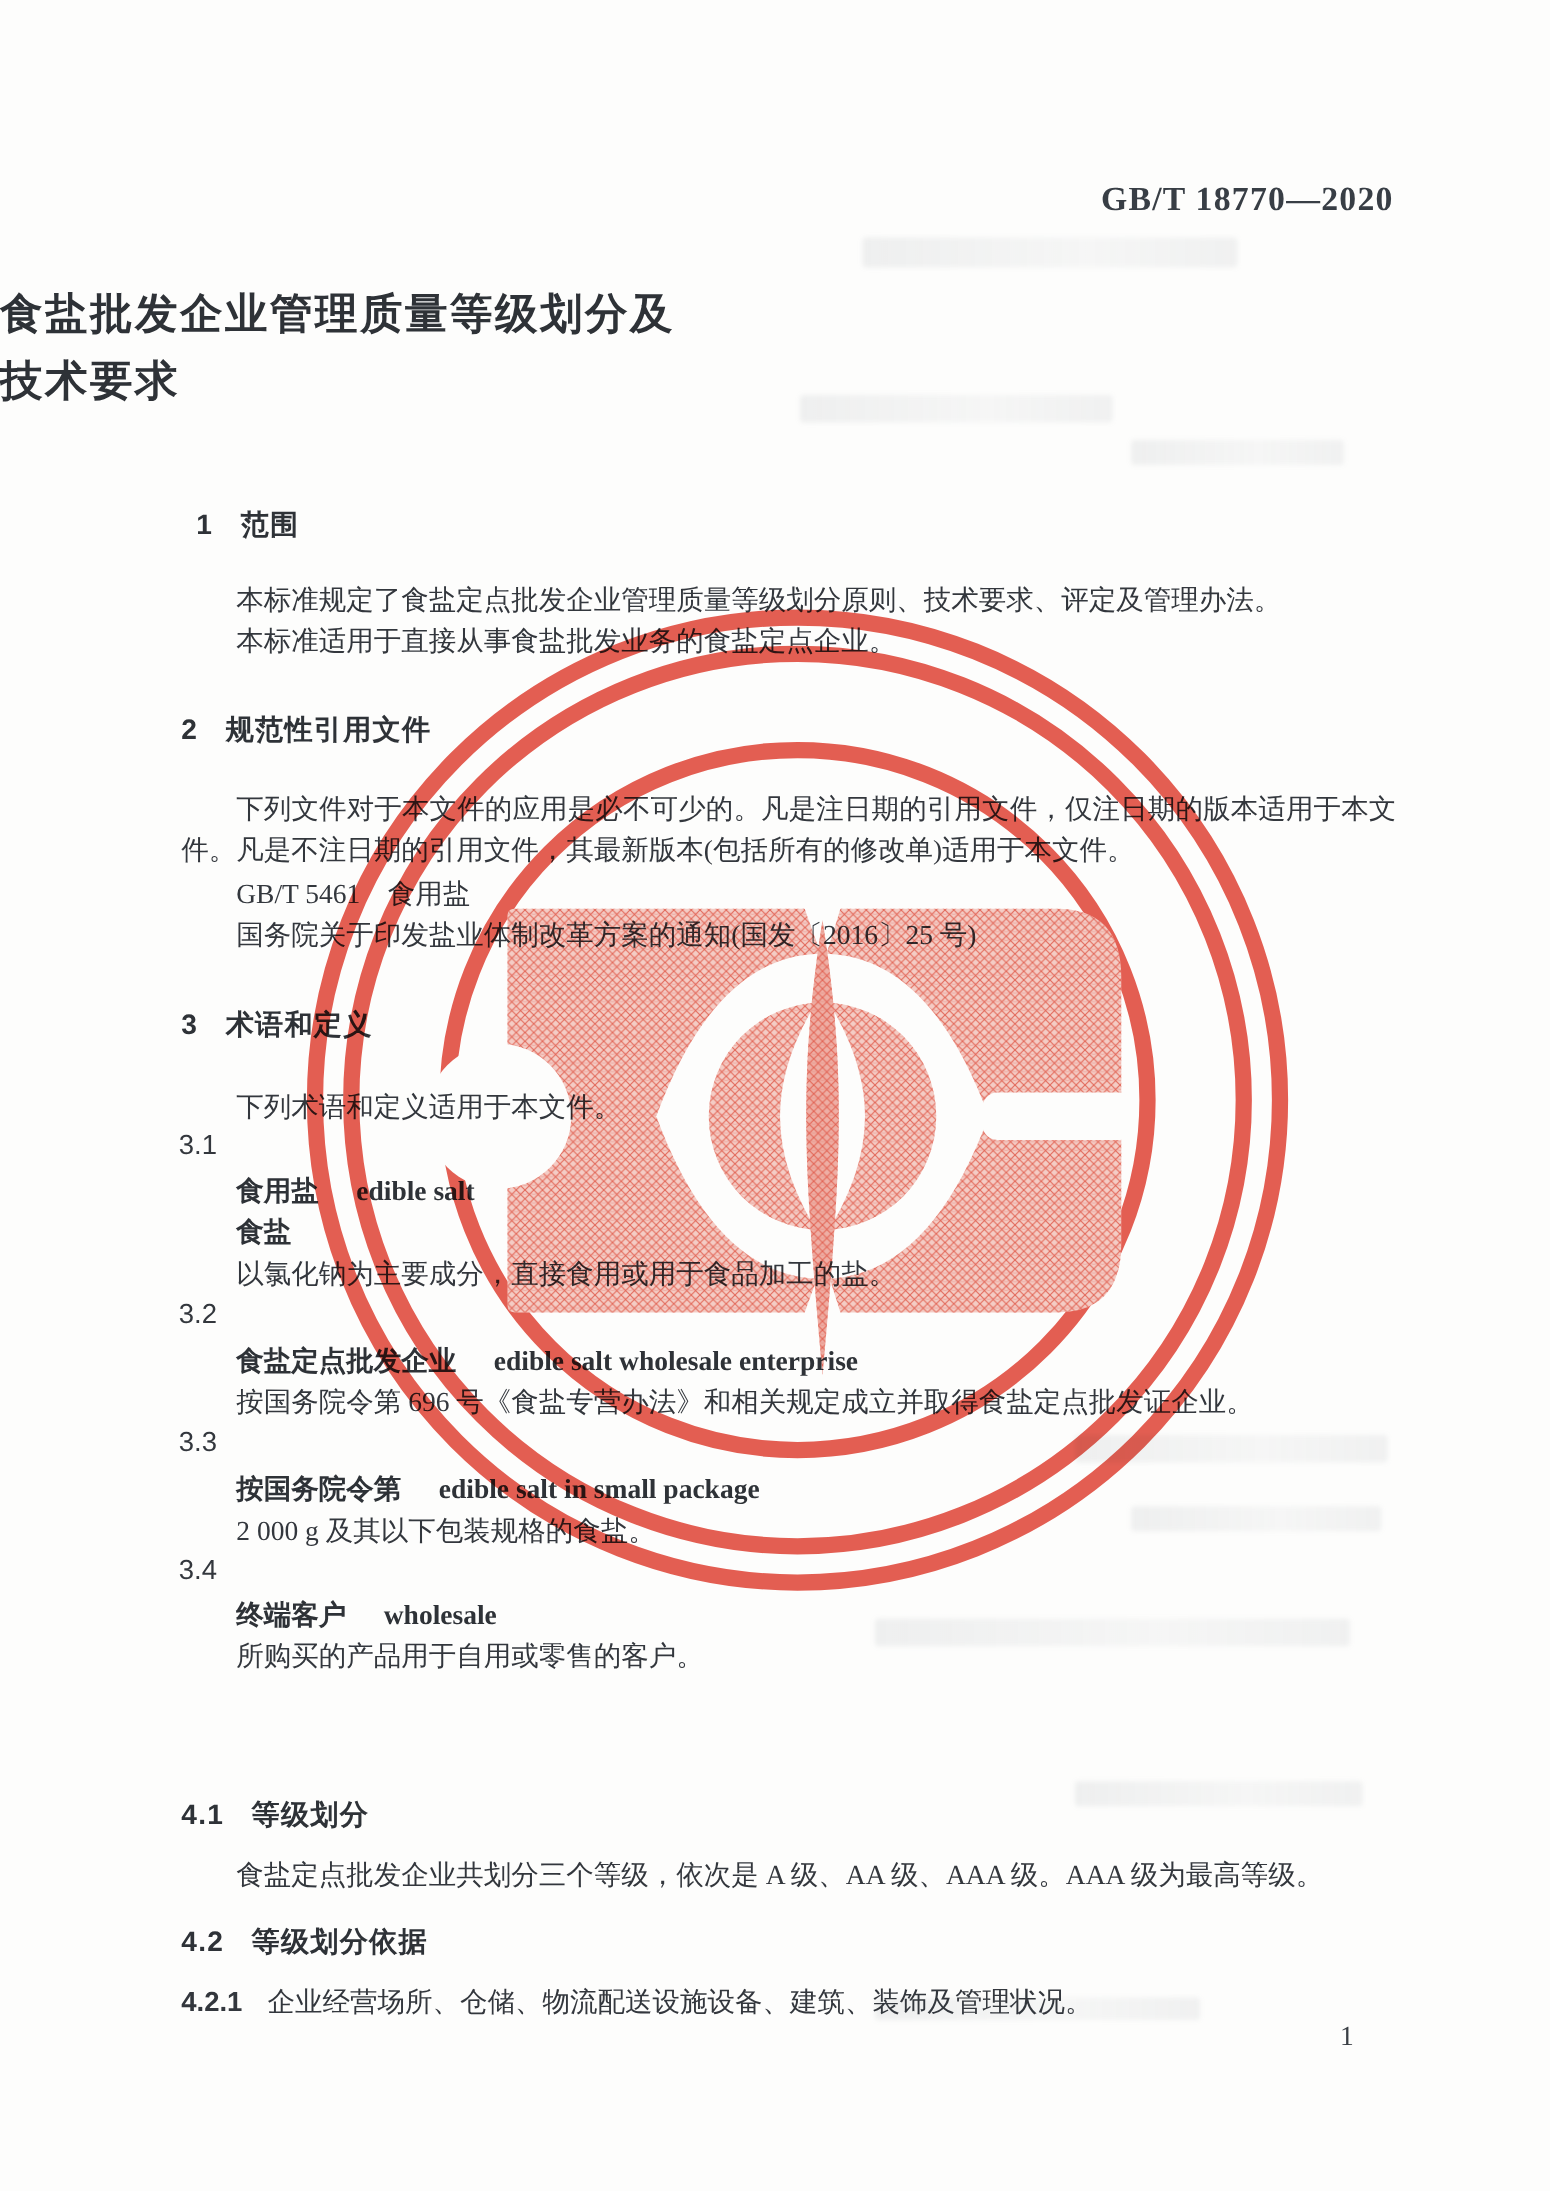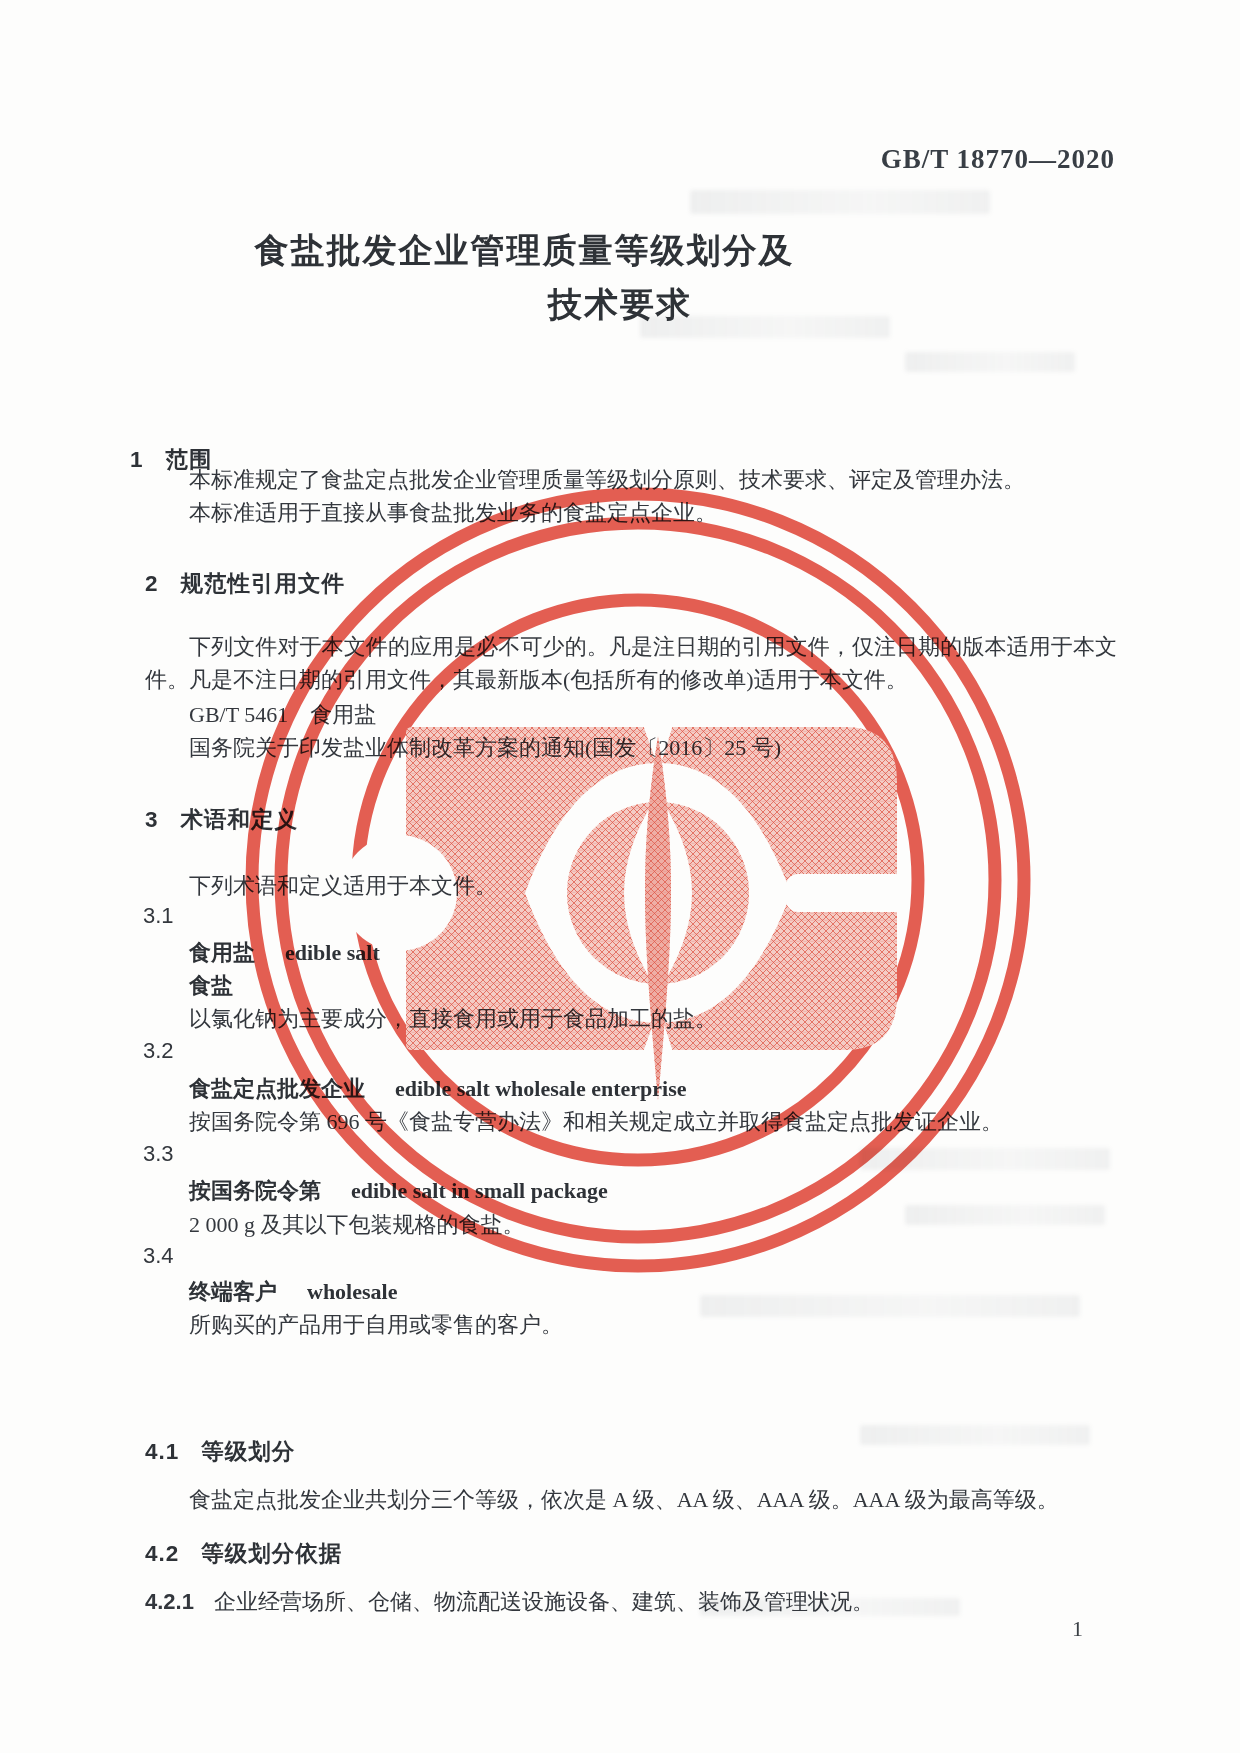--- a/index.html
+++ b/index.html
@@ -37,24 +37,24 @@
   <div class="smudge" style="left:640px;top:316px;width:250px;height:22px;"></div>
   <div class="smudge" style="left:905px;top:352px;width:170px;height:20px;"></div>
   <div class="smudge" style="left:860px;top:1148px;width:250px;height:22px;"></div>
   <div class="smudge" style="left:905px;top:1205px;width:200px;height:20px;"></div>
   <div class="smudge" style="left:700px;top:1295px;width:380px;height:22px;"></div>
   <div class="smudge" style="left:860px;top:1425px;width:230px;height:20px;"></div>
   <div class="smudge" style="left:700px;top:1598px;width:260px;height:18px;"></div>
 
   <div class="abs doc-code" style="top:144px;right:125px;">GB/T 18770—2020</div>
 
-  <div class="abs hei doc-title" style="top:228px;left:0;width:1049px;text-align:center;white-space:nowrap;">食盐批发企业管理质量等级划分及</div>
-  <div class="abs hei doc-title" style="top:282px;left:0;width:1240px;text-align:center;white-space:nowrap;">技术要求</div>
+  <div class="abs hei doc-title" style="top:228px;left:0;width:1049px;text-align:left;white-space:nowrap;">食盐批发企业管理质量等级划分及</div>
+  <div class="abs hei doc-title" style="top:282px;left:0;width:1240px;text-align:left;white-space:nowrap;">技术要求</div>
 
-  <div class="abs hei h-sec" style="top:404px;left:130px;margin-top:40px;">
+  <div class="abs hei h-sec" style="top:404px;left:157px;">
     <span>1</span><span class="sp"></span><span>范围</span>
   </div>
   <div class="abs serif para indent" style="top:464px;left:145px;">本标准规定了食盐定点批发企业管理质量等级划分原则、技术要求、评定及管理办法。</div>
   <div class="abs serif para indent" style="top:497px;left:145px;">本标准适用于直接从事食盐批发业务的食盐定点企业。</div>
 
   <div class="abs hei h-sec" style="top:568px;left:145px;">
     <span>2</span><span class="sp"></span><span>规范性引用文件</span>
   </div>
   <div class="abs serif para indent" style="top:630px;left:145px;line-height:33px;">下列文件对于本文件的应用是必不可少的。凡是注日期的引用文件，仅注日期的版本适用于本文件。凡是不注日期的引用文件，其最新版本(包括所有的修改单)适用于本文件。</div>
   <div class="abs serif" style="top:699px;left:189px;">GB/T 5461　食用盐</div>

